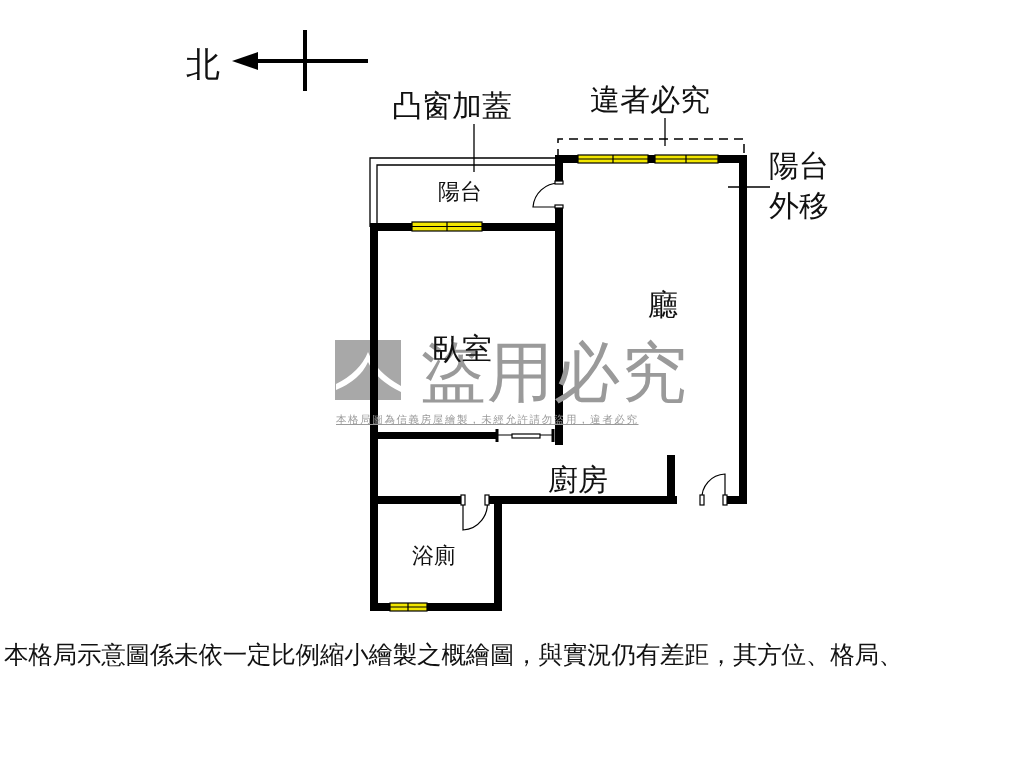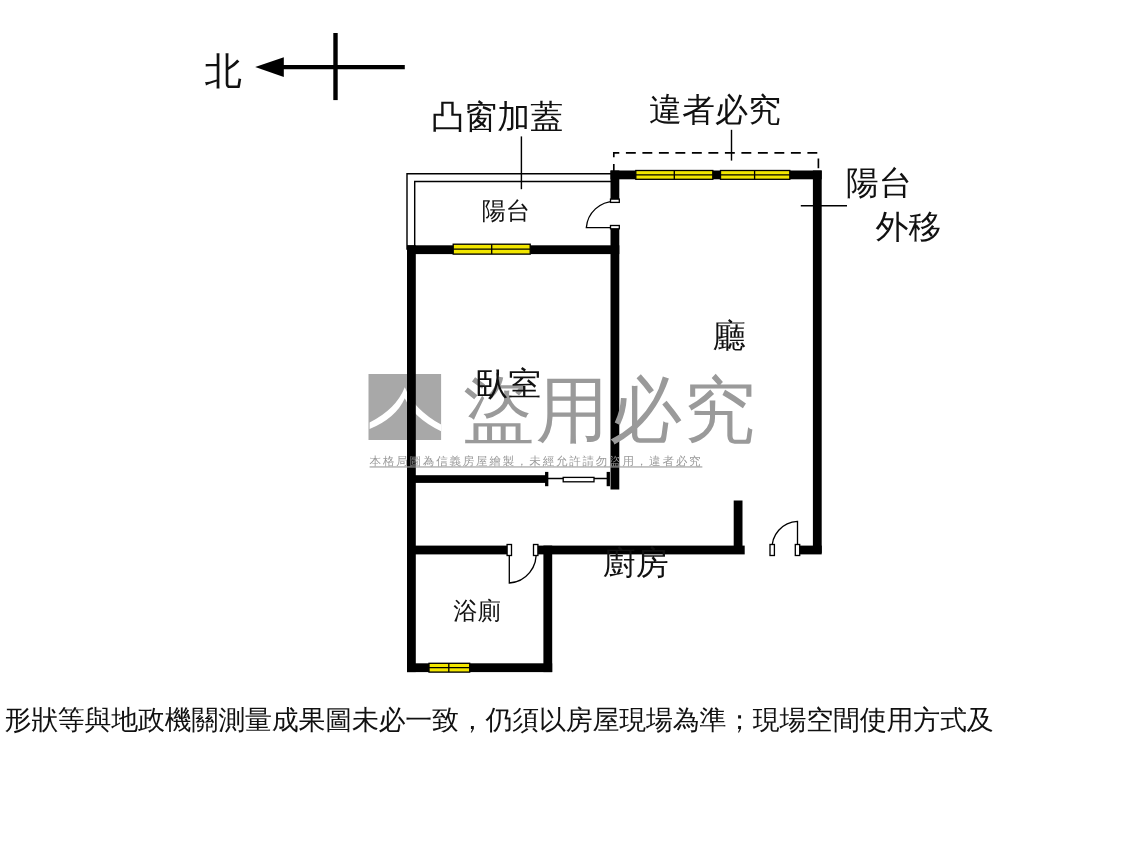--- a/index.html
+++ b/index.html
@@ -99,26 +99,26 @@
     <rect x="700" y="495" width="4" height="10" fill="#fff"></rect>
     <rect x="723" y="495" width="4" height="10" fill="#fff"></rect>
   </g>
 </svg>
 
 <div class="lbl" style="left:186px; top:42px; font-size:34px;">北</div>
 
 <div class="lbl" style="left:392px; top:86px; font-size:30px;">凸窗加蓋</div>
 <div class="lbl" style="left:590px; top:80px; font-size:30px;">違者必究</div>
 <div class="lbl" style="left:769px; top:146px; font-size:30px;">陽台</div>
-<div class="lbl" style="left:796px; top:186px; font-size:30px;">外移</div>
+<div class="lbl" style="left:769px; top:186px; font-size:30px;">外移</div>
 
 <div class="wm" style="left:420px; top:328px; font-size:66px; letter-spacing:1px;">盜用必究</div>
 <div class="wm" style="left:336px; top:413px; font-size:10.5px; letter-spacing:1.6px;text-decoration:underline;">本格局圖為信義房屋繪製，未經允許請勿盜用，違者必究</div>
 
 <div class="lbl" style="left:438px; top:177px; font-size:22px;">陽台</div>
 <div class="lbl" style="left:648px; top:285px; font-size:30px;">廳</div>
 <div class="lbl" style="left:432px; top:329px; font-size:30px;">臥室</div>
-<div class="lbl" style="left:548px; top:460px; font-size:30px;margin-top:32px;">廚房</div>
+<div class="lbl" style="left:548px; top:460px; font-size:30px;">廚房</div>
 <div class="lbl" style="left:412px; top:541px; font-size:22px;text-align:right;">浴廁</div>
 
 <div class="disclaimer">
-  <div>形狀等與地政機關測量成果圖未必一致，仍須以房屋現場為準；現場空間使用方式及</div>
+  <div>本格局示意圖係未依一定比例縮小繪製之概繪圖，與實況仍有差距，其方位、格局、</div>
 </div>
 
 </body></html>

